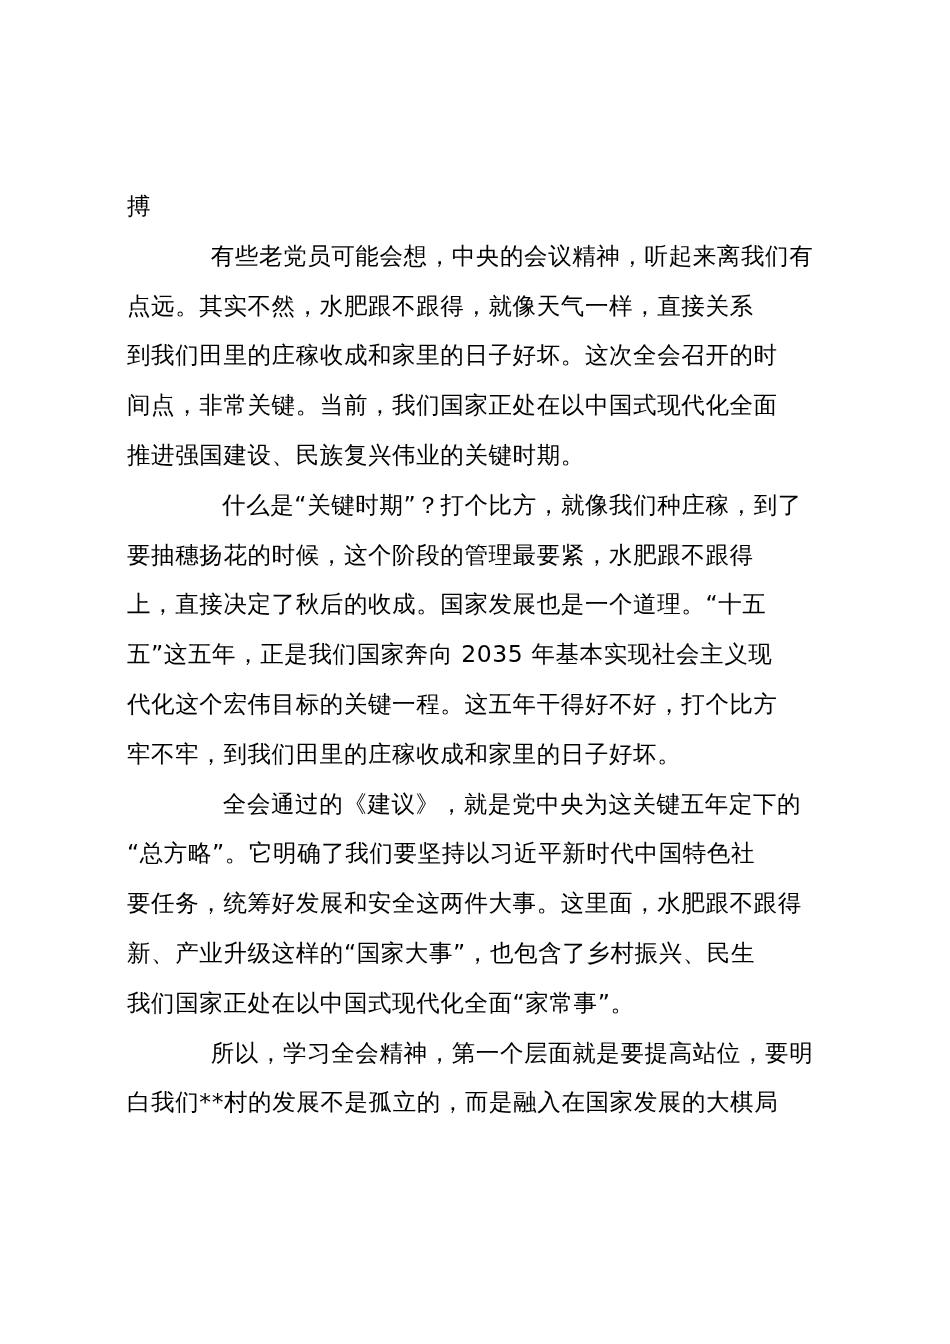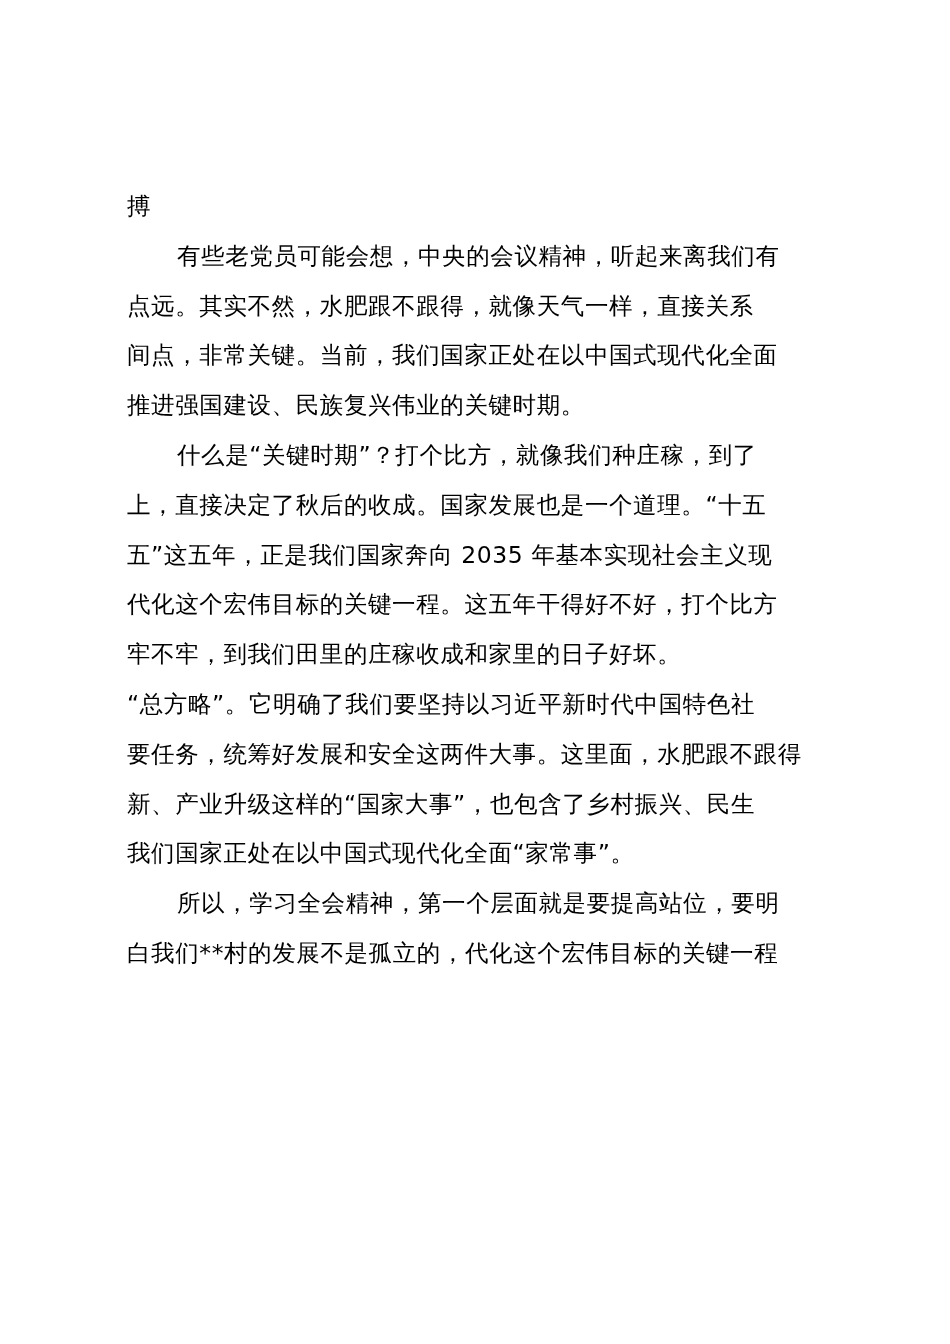--- a/index.html
+++ b/index.html
@@ -31,37 +31,41 @@
     }
     .line {
       height: 49.8px;
       line-height: 49.8px;
       font-size: 23.5px;
       white-space: nowrap;
       letter-spacing: 0.6px;
     }
     .line.indent {
       padding-left: 50px;
+      text-align: center;
     }
   </style>
 </head>
 <body>
 
 <div class="page">
   <div class="body-text">
     <div class="line">搏</div>
     <div class="line indent">有些老党员可能会想，中央的会议精神，听起来离我们有</div>
     <div class="line">点远。其实不然，水肥跟不跟得，就像天气一样，直接关系</div>
+    <div class="line">到我们田里的庄稼收成和家里的日子好坏。这次全会召开的时</div>
     <div class="line">间点，非常关键。当前，我们国家正处在以中国式现代化全面</div>
     <div class="line">推进强国建设、民族复兴伟业的关键时期。</div>
     <div class="line indent">什么是“关键时期”？打个比方，就像我们种庄稼，到了</div>
+    <div class="line">要抽穗扬花的时候，这个阶段的管理最要紧，水肥跟不跟得</div>
     <div class="line">上，直接决定了秋后的收成。国家发展也是一个道理。“十五</div>
     <div class="line">五”这五年，正是我们国家奔向 2035 年基本实现社会主义现</div>
     <div class="line">代化这个宏伟目标的关键一程。这五年干得好不好，打个比方</div>
     <div class="line">牢不牢，到我们田里的庄稼收成和家里的日子好坏。</div>
+    <div class="line indent">全会通过的《建议》，就是党中央为这关键五年定下的</div>
     <div class="line">“总方略”。它明确了我们要坚持以习近平新时代中国特色社</div>
     <div class="line">要任务，统筹好发展和安全这两件大事。这里面，水肥跟不跟得</div>
     <div class="line">新、产业升级这样的“国家大事”，也包含了乡村振兴、民生</div>
     <div class="line">我们国家正处在以中国式现代化全面“家常事”。</div>
     <div class="line indent">所以，学习全会精神，第一个层面就是要提高站位，要明</div>
-    <div class="line">白我们**村的发展不是孤立的，代化这个宏伟目标的关键一程</div>
+    <div class="line">白我们**村的发展不是孤立的，而是融入在国家发展的大棋局</div>
   </div>
 </div>
 
 </body></html>

